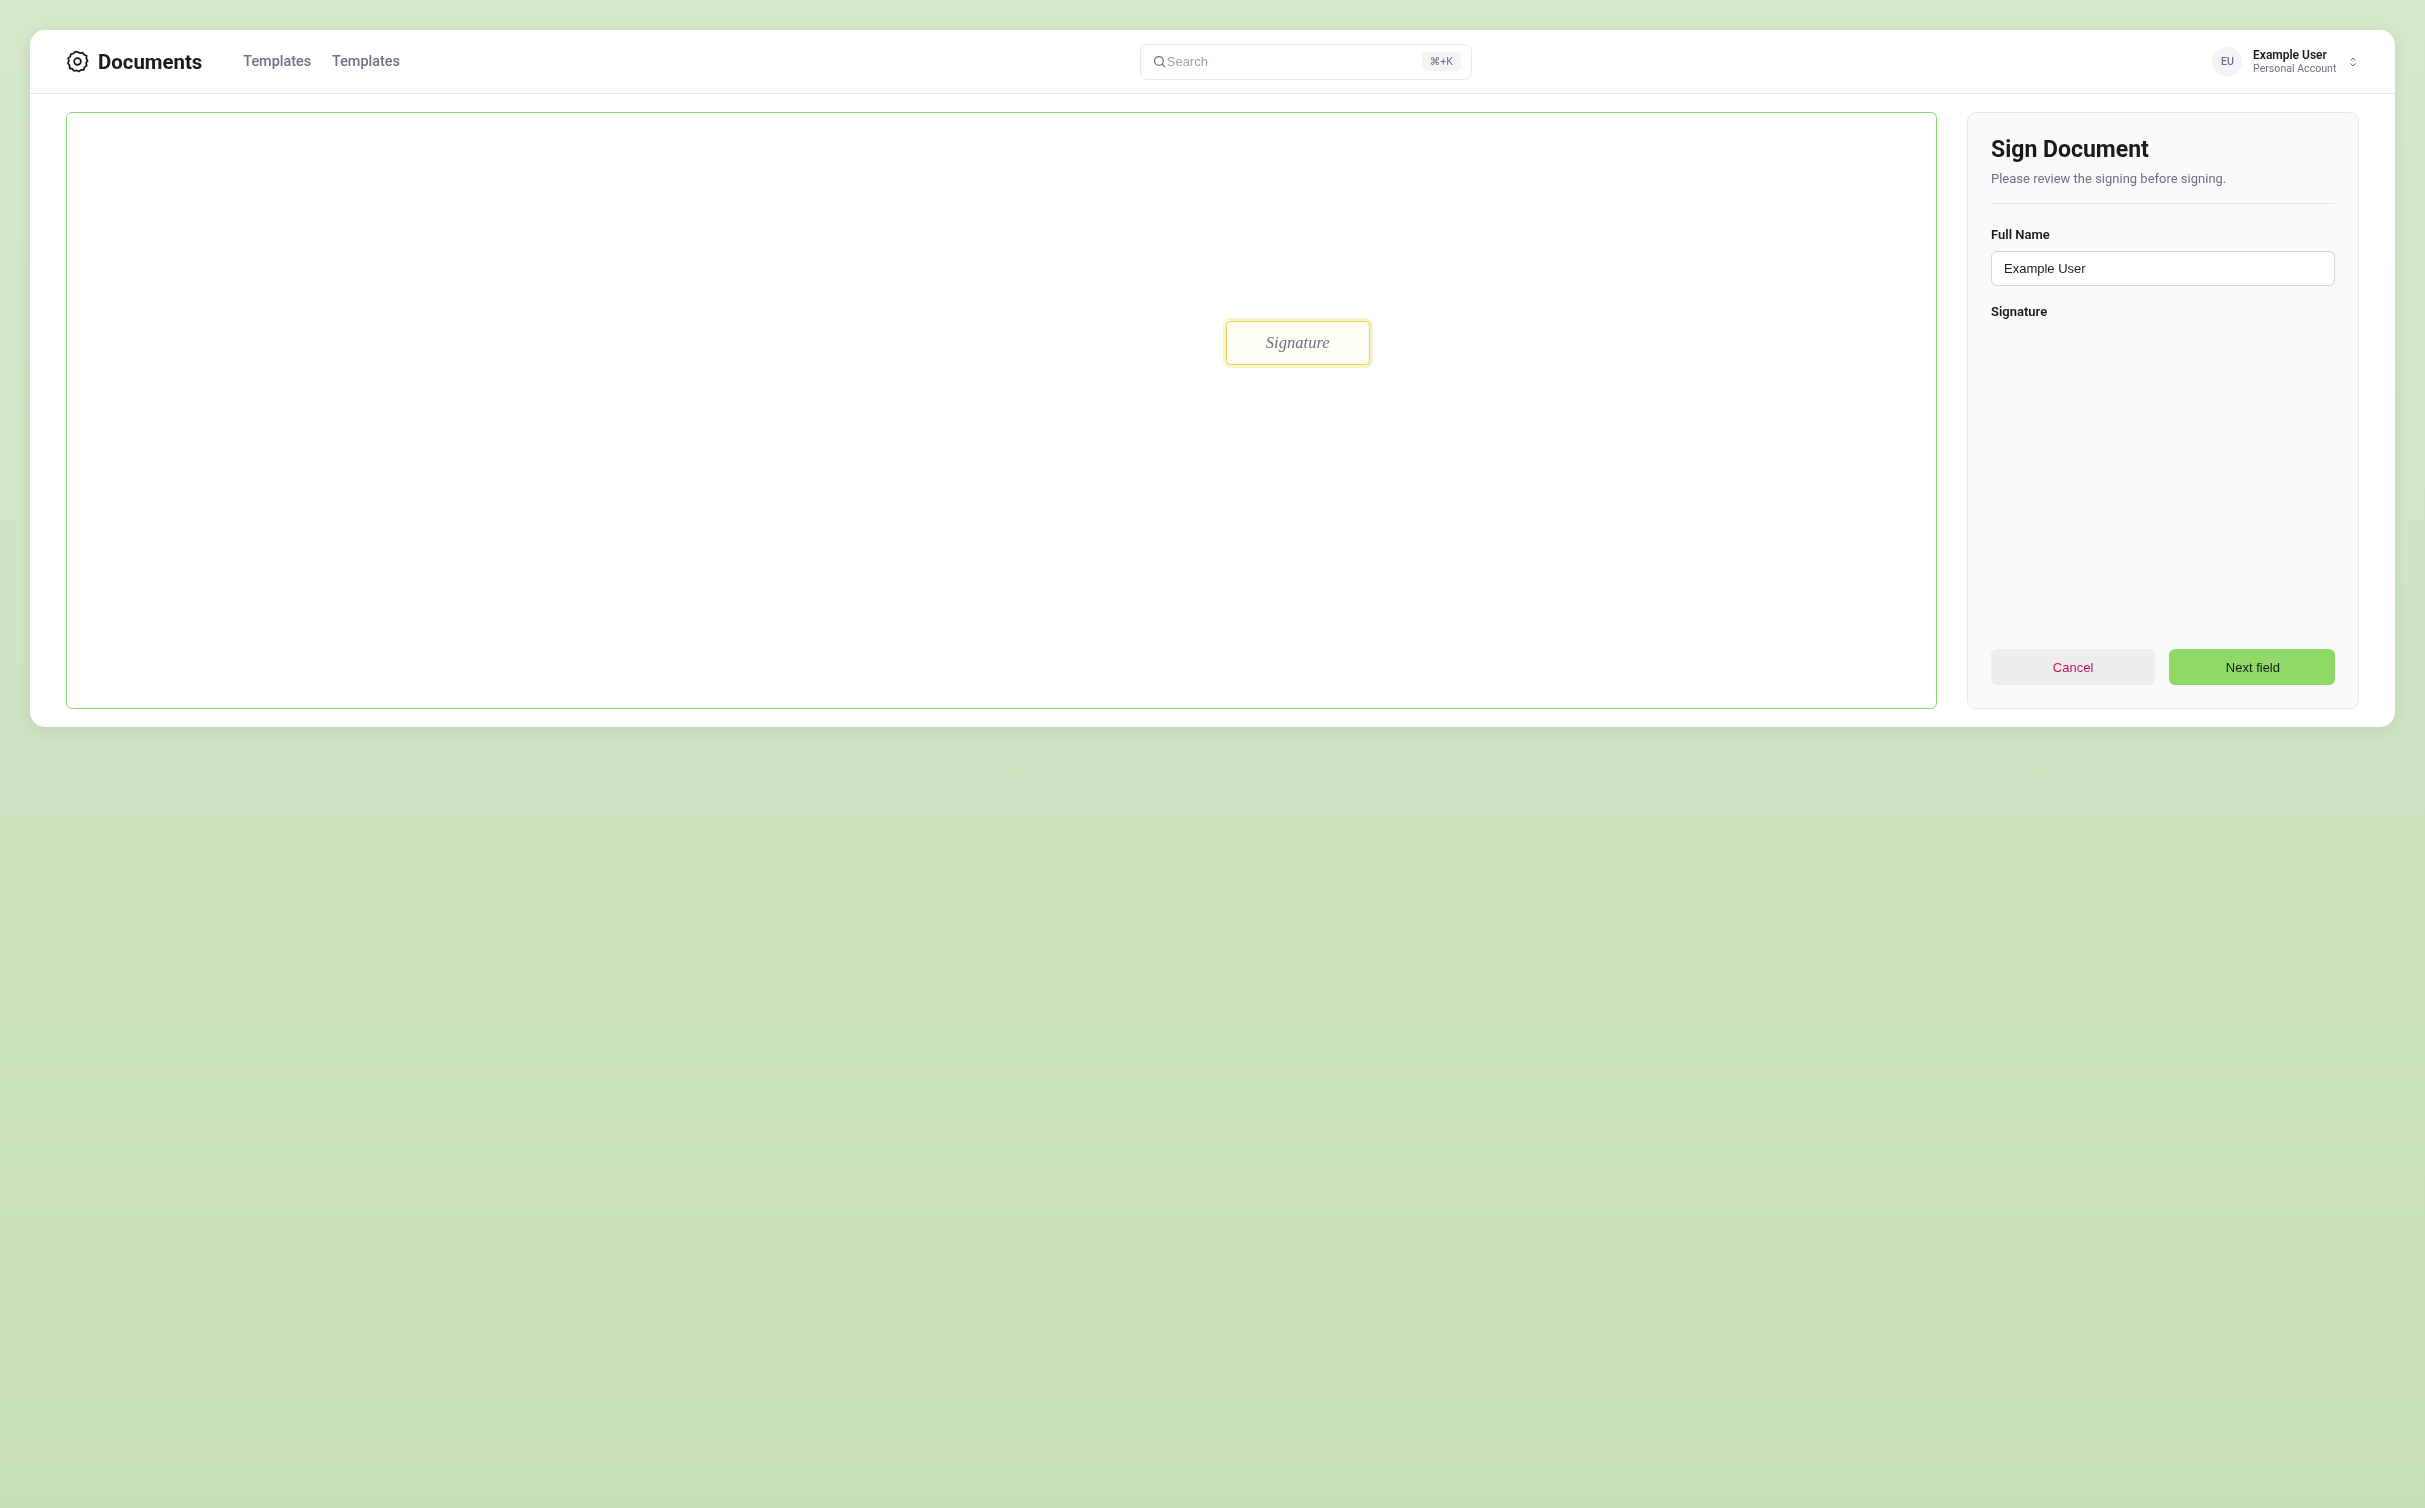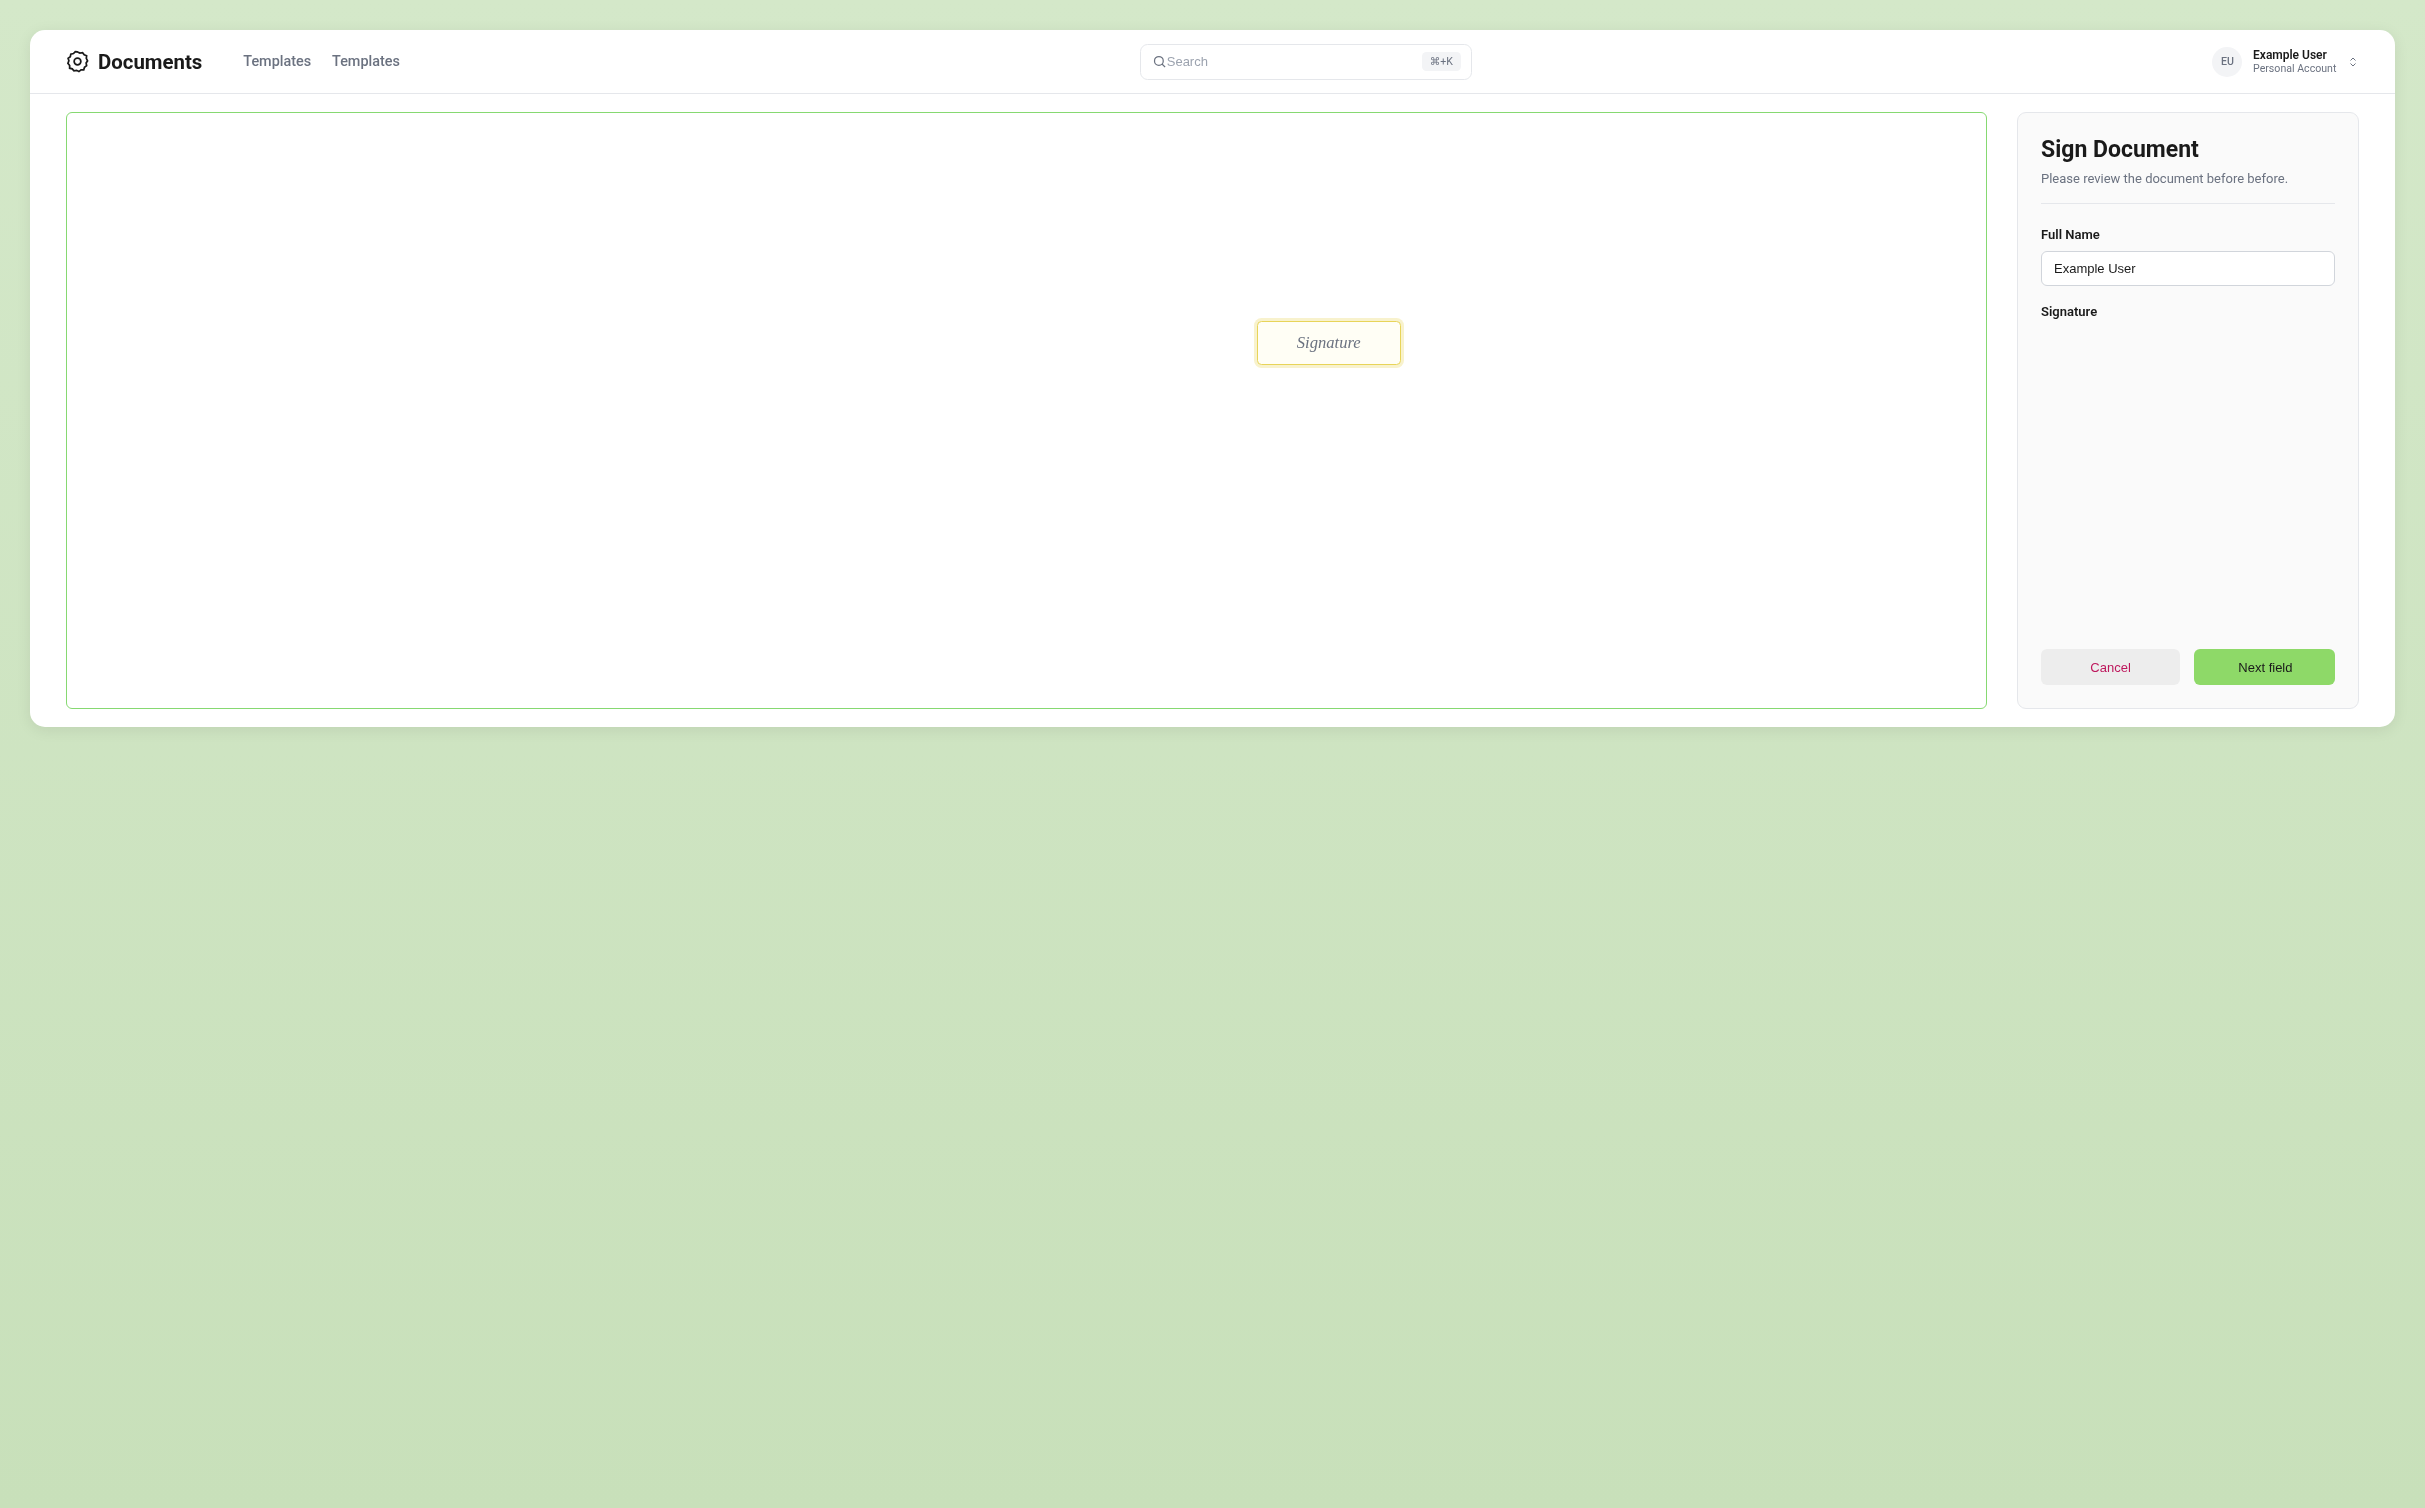--- a/index.html
+++ b/index.html
@@ -186,21 +186,21 @@
     
     .signature-text {
       font-family: 'Brush Script MT', cursive;
       font-size: 16.6px;
       color: #6b7280;
       font-style: italic;
     }
     
     
     .sidebar {
-      width: 342px;
+      width: 392px;
       background: #fafafa;
       border: 0.8px solid #e5e7eb;
       border-radius: 9px;
       padding: 23px;
       display: flex;
       flex-direction: column;
       min-height: 597px;
     }
     
     .sidebar-title {
@@ -340,21 +340,21 @@
   <main class="main">
 
     <div class="document-viewer">
       <div class="signature-field">
         <span class="signature-text">Signature</span>
       </div>
     </div>
 
     <aside class="sidebar">
       <h1 class="sidebar-title">Sign Document</h1>
-      <p class="sidebar-subtitle">Please review the document before before.</p>
+      <p class="sidebar-subtitle">Please review the signing before signing.</p>
       <hr class="sidebar-divider">
 
       <div class="form-group">
         <label class="form-label">Full Name</label>
         <input class="form-input" type="text" value="Example User" style="">
       </div>
 
       <div class="form-group">
         <label class="form-label">Signature</label>
       </div>

